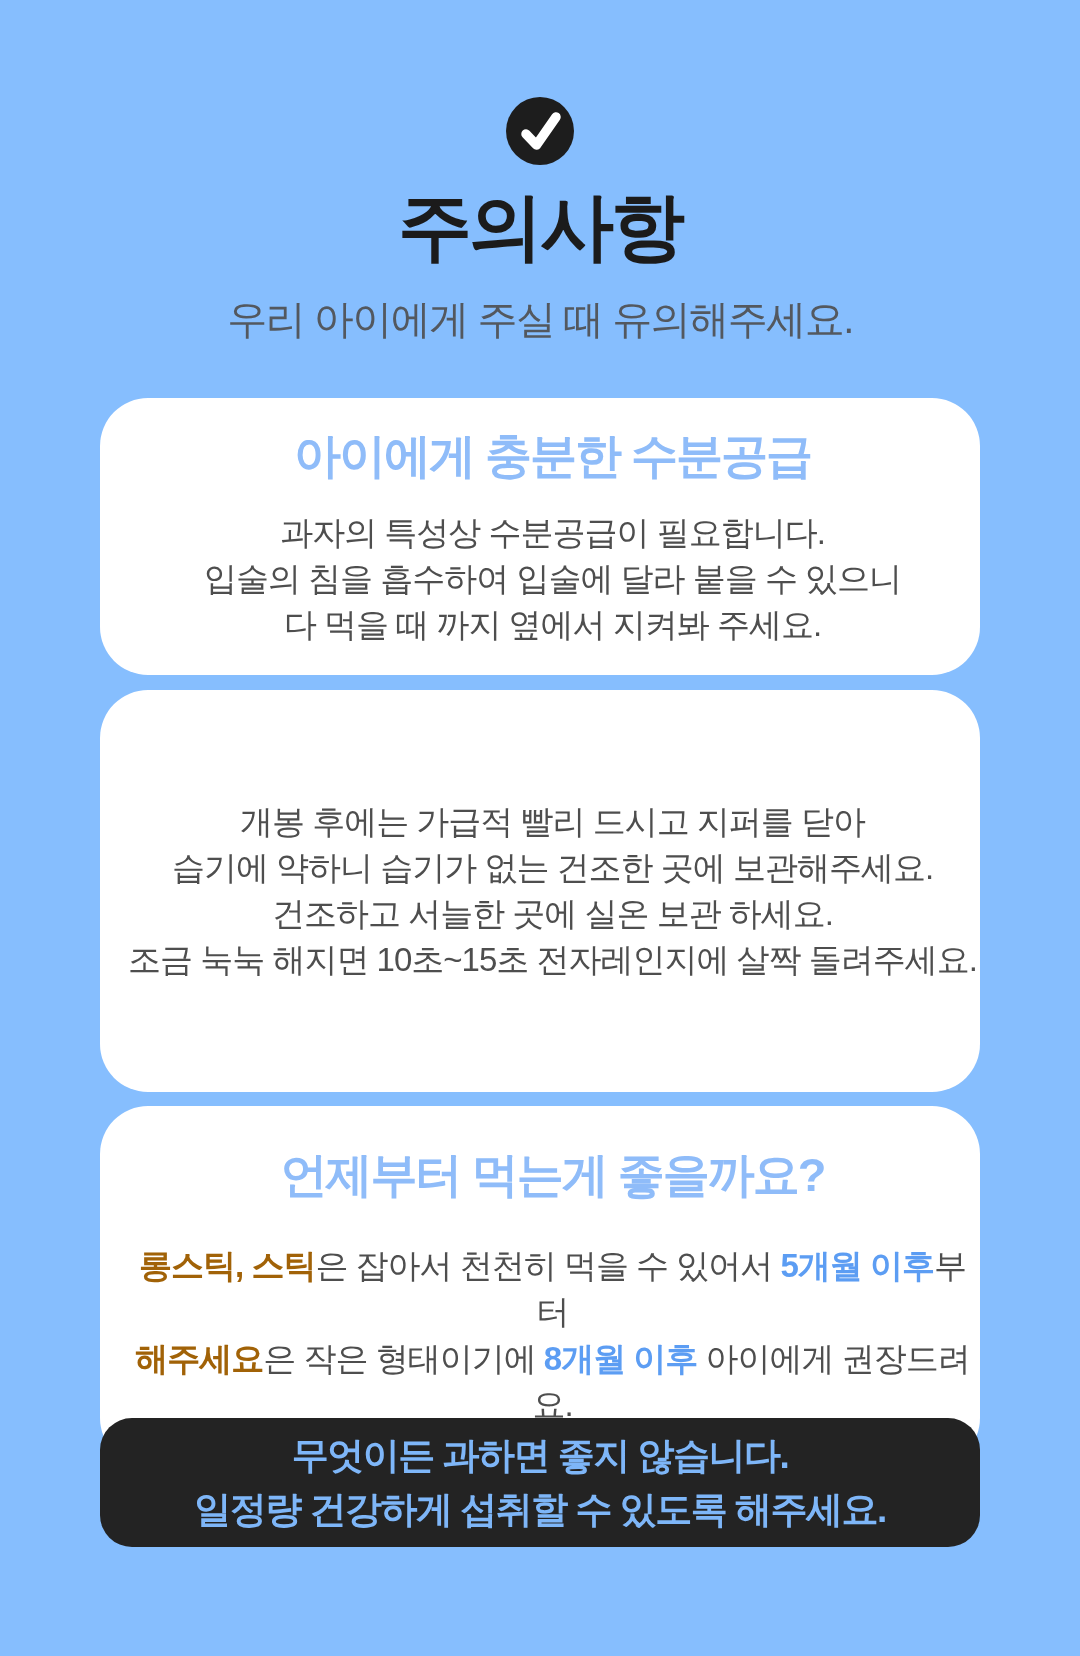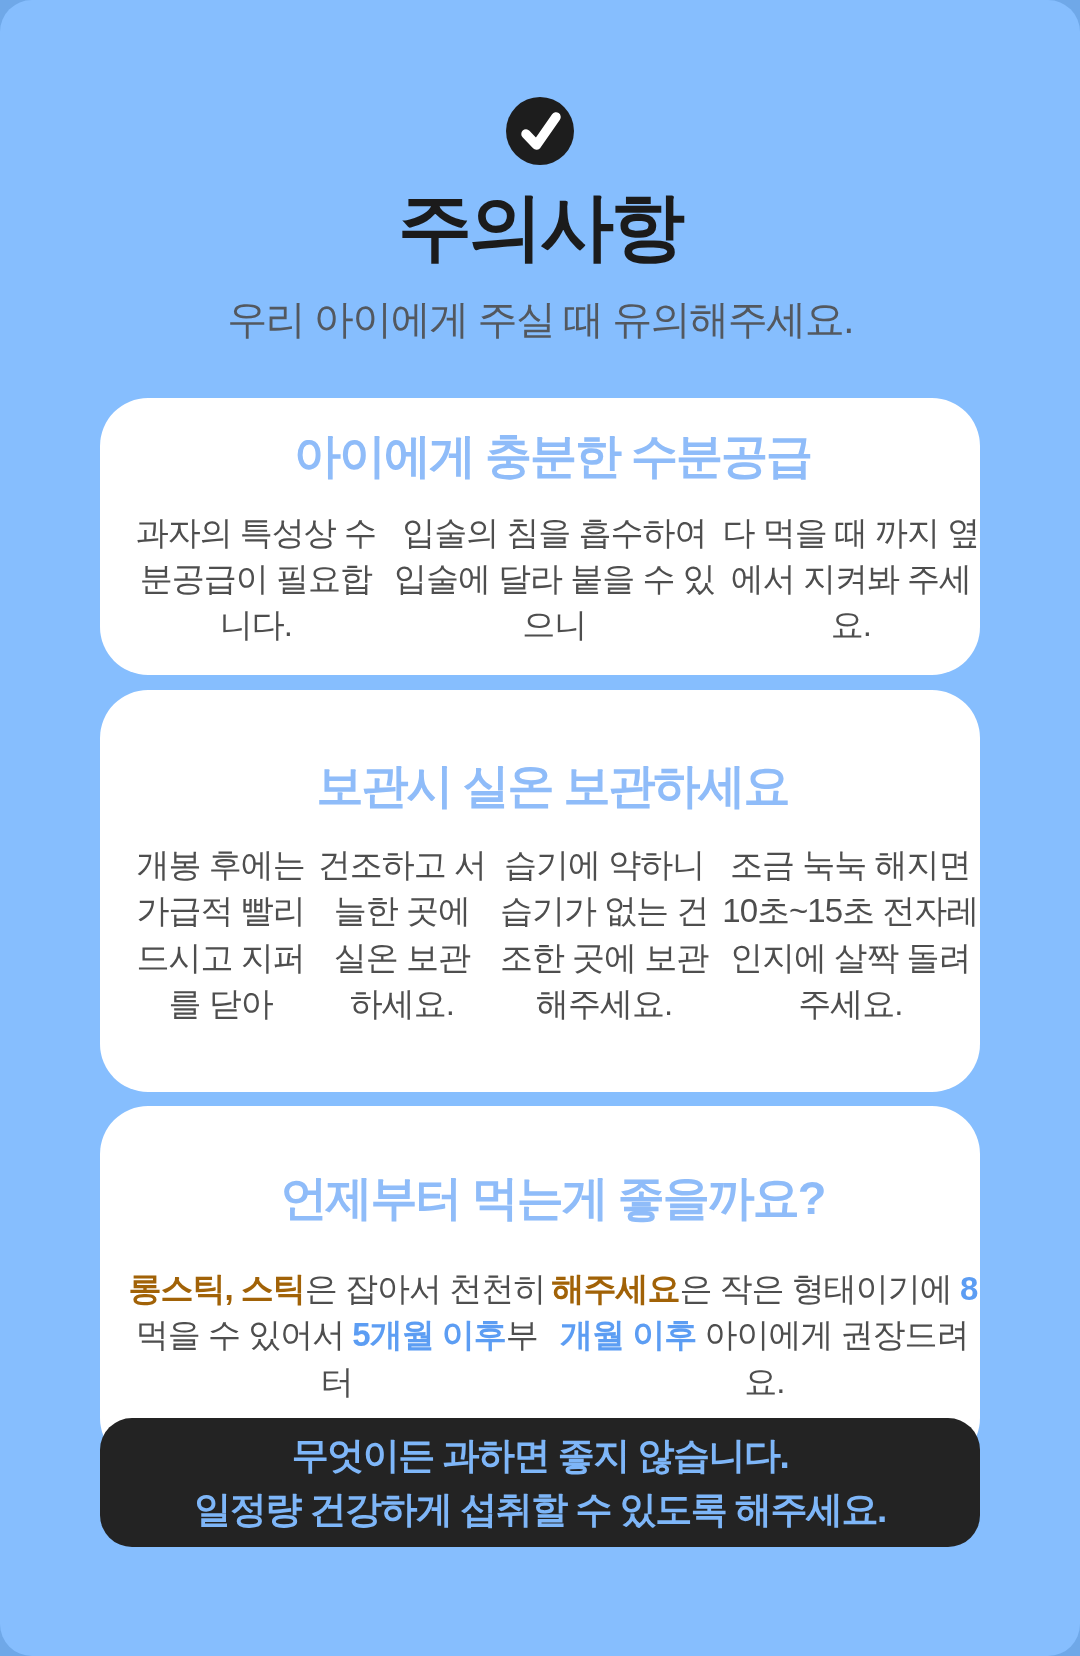--- a/index.html
+++ b/index.html
@@ -7,21 +7,20 @@
     font-family:"Liberation Sans","DejaVu Sans",sans-serif;
     background:#6fa8e8;
   }
   .page{
     position:relative;
     width:1080px;
     height:1656px;
     background:#86BEFE;
     margin:0 auto;
     overflow:hidden;
-    border-radius:32px;
   }
   .check-badge{
     position:absolute;
     top:97px;
     left:50%;
     transform:translateX(-50%);
     width:68px;
     height:68px;
   }
   .check-badge svg{display:block;width:100%;height:100%;}
@@ -68,21 +67,21 @@
   .card-3{top:1106px;height:360px;gap:36px;}
   .card-heading{
     margin:0;
     font-size:47px;
     font-weight:800;
     letter-spacing:-2px;
     color:#8FBCF9;
   }
   .card-body{
     display:flex;
-    flex-direction:row;
+    flex-direction:column;
   }
   .card-line{
     margin:0;
     font-size:33px;
     line-height:1.4;
     letter-spacing:-1px;
     color:#4E4E4E;
   }
   .hl-light{color:#a16207;font-weight:700;}
   .hl-strong{color:#5C9DF3;font-weight:700;}
@@ -128,25 +127,24 @@
   <section class="card card-1">
     <h2 class="card-heading">아이에게 충분한 수분공급</h2>
     <div class="card-body">
       <p class="card-line">과자의 특성상 수분공급이 필요합니다.</p>
       <p class="card-line">입술의 침을 흡수하여 입술에 달라 붙을 수 있으니</p>
       <p class="card-line">다 먹을 때 까지 옆에서 지켜봐 주세요.</p>
     </div>
   </section>
 
   <section class="card card-2">
-    <h2 class="card-heading">보관시 실온 보관하세요</h2>
     <div class="card-body">
       <p class="card-line">개봉 후에는 가급적 빨리 드시고 지퍼를 닫아</p>
+      <p class="card-line">습기에 약하니 습기가 없는 건조한 곳에 보관해주세요.</p>
       <p class="card-line">건조하고 서늘한 곳에 실온 보관 하세요.</p>
-      <p class="card-line">습기에 약하니 습기가 없는 건조한 곳에 보관해주세요.</p>
       <p class="card-line">조금 눅눅 해지면 10초~15초 전자레인지에 살짝 돌려주세요.</p>
     </div>
   </section>
 
   <section class="card card-3">
     <h2 class="card-heading">언제부터 먹는게 좋을까요?</h2>
     <div class="card-body">
       <p class="card-line"><span class="hl-light">롱스틱, 스틱</span><span>은 잡아서 천천히 먹을 수 있어서 </span><span class="hl-strong">5개월 이후</span><span>부터</span></p>
       <p class="card-line"><span class="hl-light">해주세요</span><span>은 작은 형태이기에 </span><span class="hl-strong">8개월 이후</span><span> 아이에게 권장드려요.</span></p>
     </div>

